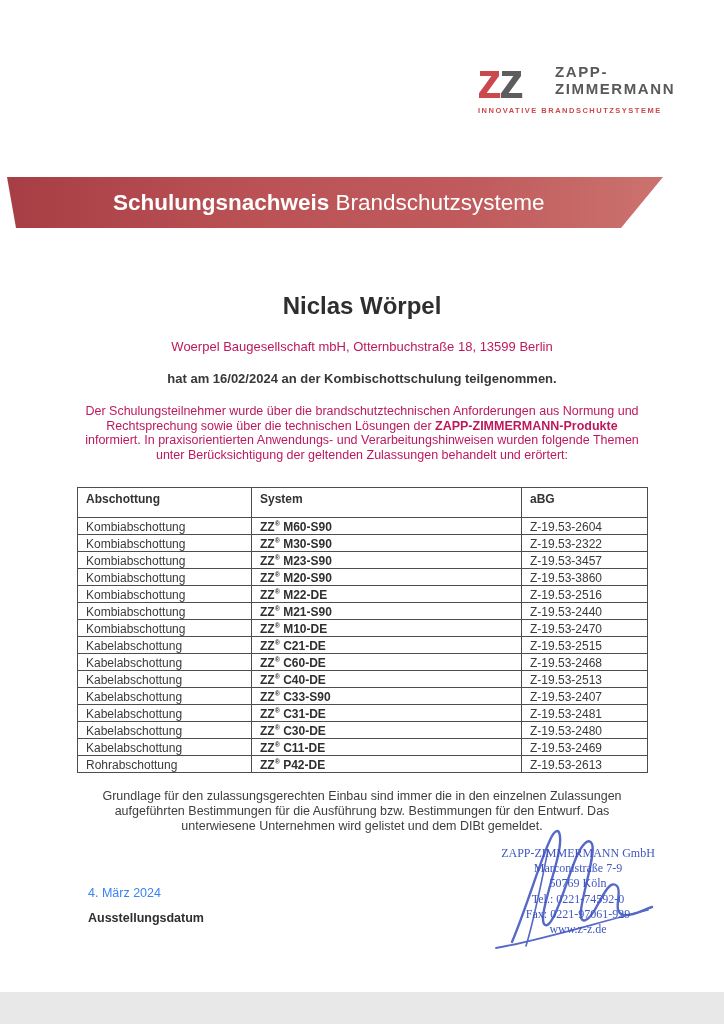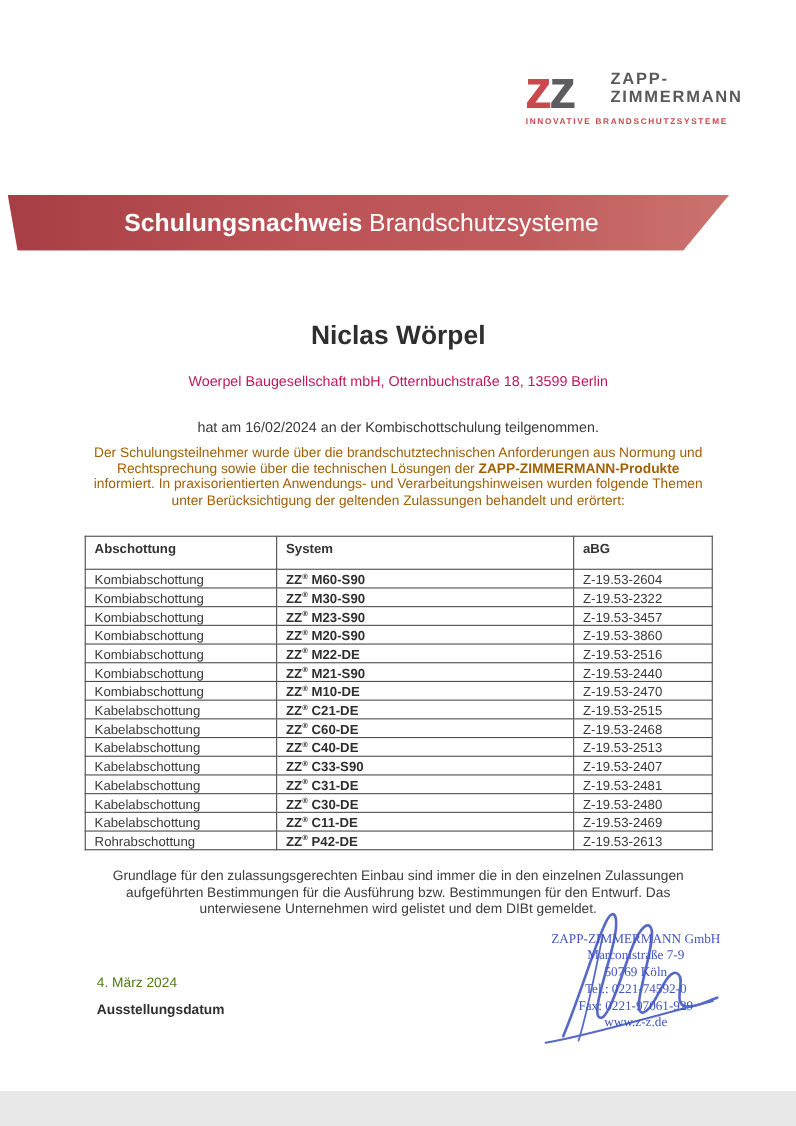--- a/index.html
+++ b/index.html
@@ -26,24 +26,24 @@
     color:#ffffff; line-height:51px; padding-left:106px; white-space:nowrap;
     font-size:22.5px;
   }
   .banner b { font-weight:bold; }
   .banner span { font-weight:normal;text-align:center; }
 
   
   .centered { position:absolute; left:82px; width:560px; text-align:center; }
   .p-name  { top:292px; font-size:24px; font-weight:bold; color:#2e2e2e; }
   .p-company { top:339px; font-size:13px; font-weight:normal; color:#be185d; }
-  .p-attend  { top:381px; font-size:13px; font-weight:normal; color:#383838; }
-
-  
-  .intro { top:404px; font-size:12.5px; line-height:14.6px; color:#a16207; }
+  .p-attend  { top:371px; font-size:13px; font-weight:bold; color:#383838; }
+
+  
+  .intro { top:404px; font-size:12.5px; line-height:14.6px; color:#be185d; }
   .intro strong { font-weight:bold; }
 
   
   table.cert {
     position:absolute; top:487px; left:77px; width:570px;
     border-collapse:collapse; font-size:12px; color:#3a3a3a;
     table-layout:fixed;
   }
   table.cert col.c1 { width:174px; }
   table.cert col.c2 { width:270px; }
@@ -63,21 +63,21 @@
   .closing { top:789px; font-size:12.5px; line-height:15px; color:#3d3d3d; }
 
   
   .issuer {
     position:absolute; top:846px; left:468px; width:220px; text-align:center;
     color:#4156c0; font-size:12px; line-height:15.2px;font-family:Liberation Serif, serif;
   }
   .signature { position:absolute; top:820px; left:482px; width:178px; height:132px; pointer-events:none; }
 
   
-  .issue-date  { position:absolute; top:886px; left:88px; font-size:12.5px; color:#4d7c0f; }
+  .issue-date  { position:absolute; top:886px; left:88px; font-size:12.5px; color:#3b82f6; }
   .issue-label { position:absolute; top:911px; left:88px; font-size:12.5px; font-weight:bold; color:#2f2f2f; }
 
   
   .footer-bar {
     position:absolute; top:1008px; left:22px; width:702px; height:13px;
     background:linear-gradient(to right,#b0bac6,#7e93ab 35%,#8da0b3 70%,#ccd3db);
     clip-path:polygon(18px 0,100% 0,100% 100%,0 100%);
     opacity:0.9;
   }
 </style>

